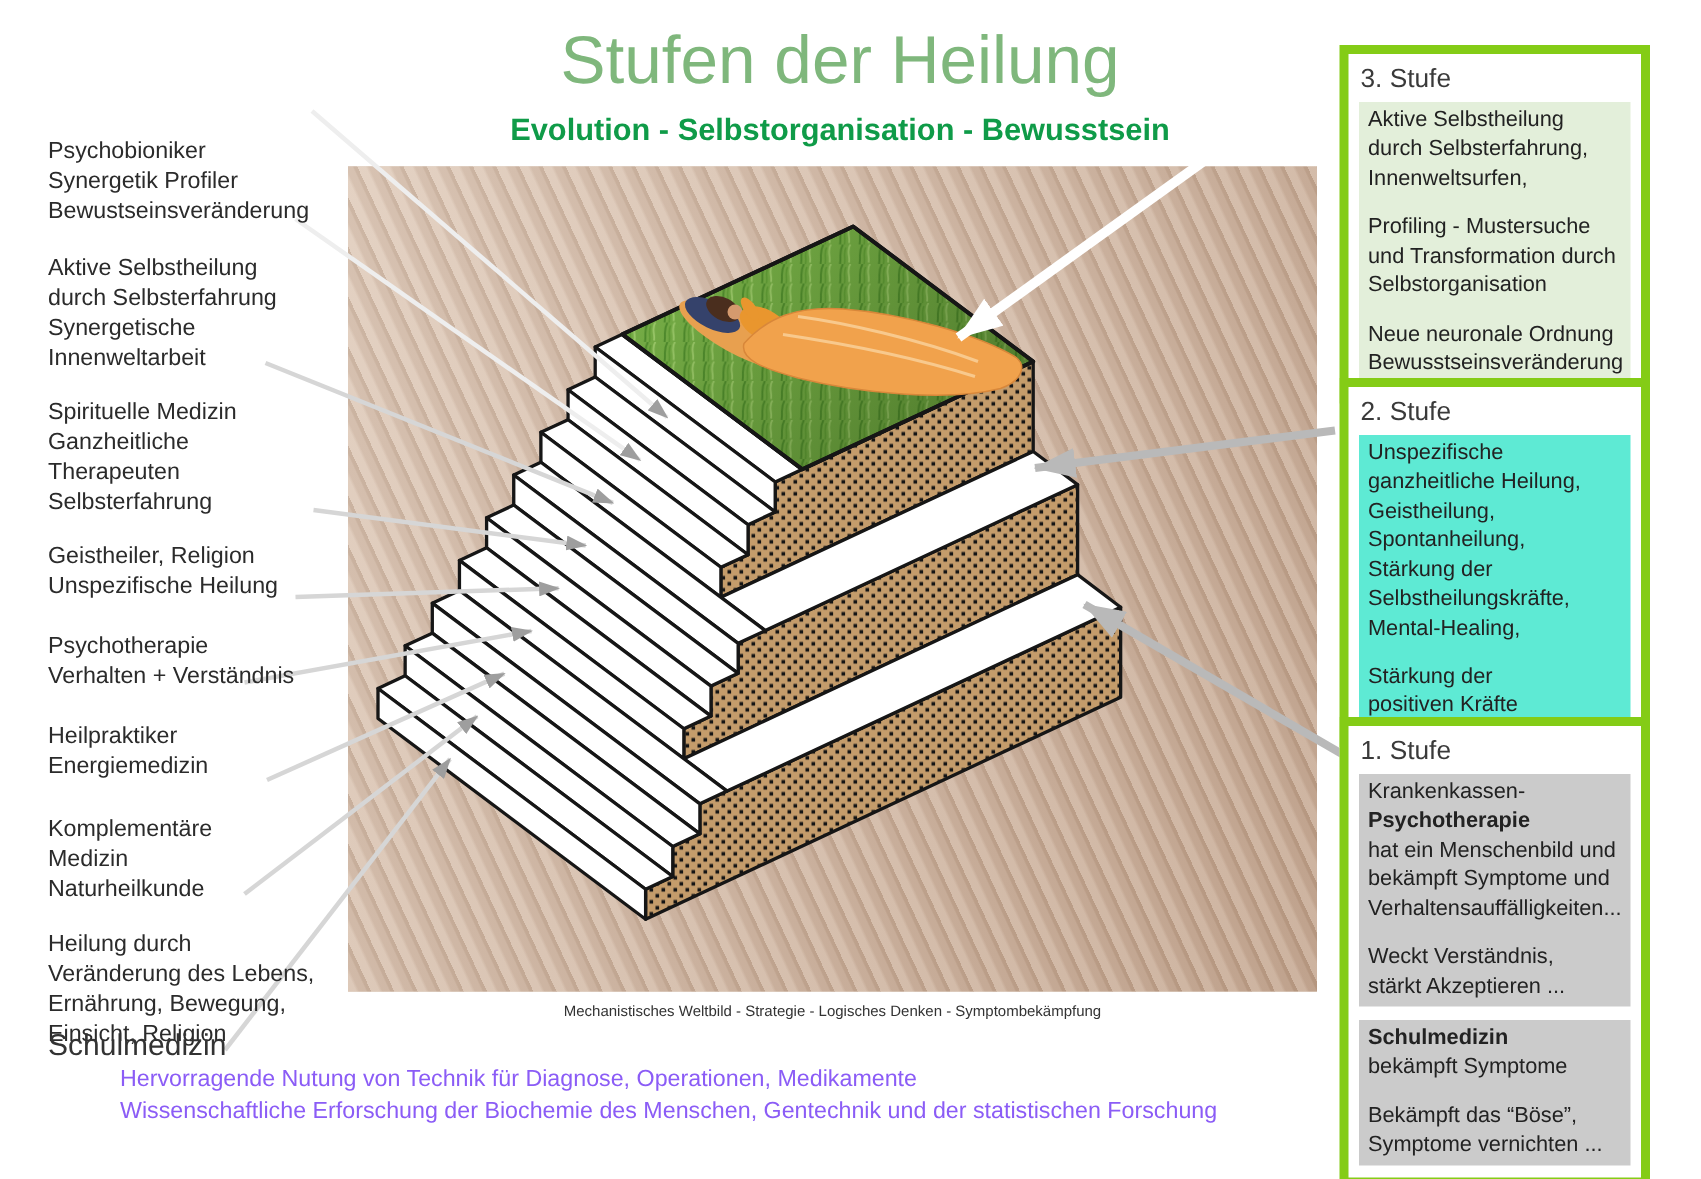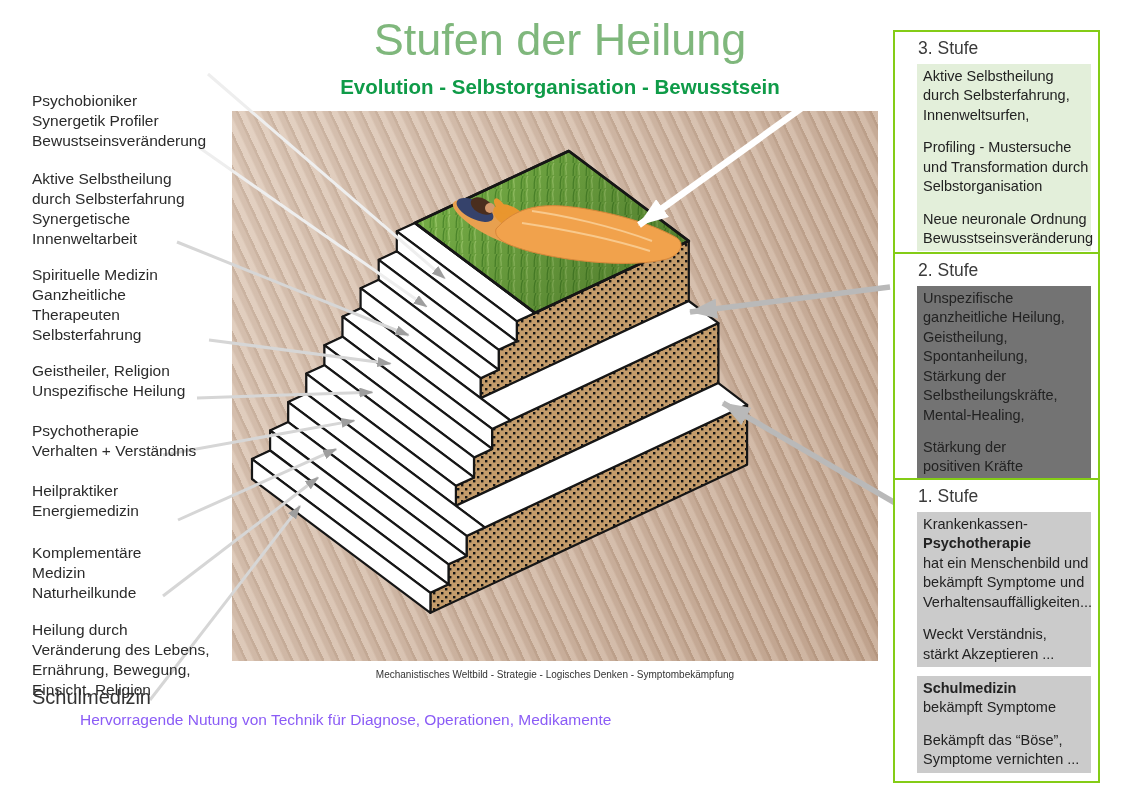--- a/index.html
+++ b/index.html
@@ -13,22 +13,22 @@
   .big-label{position:absolute;left:32px;font-size:20px;color:#333;z-index:3;white-space:nowrap;}
   .footer-line{position:absolute;left:32px;font-size:15.5px;color:#8b5cf6;white-space:nowrap;z-index:3;margin-left:48px;}
   .caption{position:absolute;left:232px;width:646px;text-align:center;font-size:10px;color:#333;z-index:3;}
   .photo{position:absolute;left:232px;top:111px;width:646px;height:550px;z-index:1;
          background-color:#d0b7a3;
          background-image:
            linear-gradient(115deg, rgba(255,255,255,0.22), rgba(125,85,62,0.16)),
            repeating-linear-gradient(65deg,#dcc5b2 0 5px,#ccb19c 7px 11px,#bfa28b 12px 14px);}
   .photo svg{position:absolute;left:0;top:0;}
   .overlay{position:absolute;left:0;top:0;z-index:2;pointer-events:none;}
-  .stage-box{position:absolute;left:893px;width:207px;background:#fff;border:2px solid #84cc16;
-             padding:5px 7px 8px 22px;box-sizing:border-box;z-index:3;}
+  .stage-box{position:absolute;left:893px;width:207px;background:#fff;border:6px solid #84cc16;
+             padding:5px 7px 8px 7px;box-sizing:border-box;z-index:3;}
   .stage-head{font-size:17.5px;color:#3a3a3a;margin:1px 0 5px 1px;}
   .hl{padding:3px 6px;font-size:14.5px;line-height:1.34;color:#222;white-space:nowrap;}
   .hl .para{margin-top:13px;}
   .hl .b{font-weight:bold;}
   .hl.mt{margin-top:9px;}
 </style>
 </head>
 <body>
 
 <div class="page">
@@ -43,20 +43,21 @@
   <div class="left-label" style="top:136px">Aktive Selbstheilung<br>durch Selbsterfahrung<br>Synergetische<br>Innenweltarbeit</div>
   <div class="left-label" style="top:232px">Spirituelle Medizin<br>Ganzheitliche<br>Therapeuten<br>Selbsterfahrung</div>
   <div class="left-label" style="top:328px">Geistheiler, Religion<br>Unspezifische Heilung</div>
   <div class="left-label" style="top:388px">Psychotherapie<br>Verhalten + Verständnis</div>
   <div class="left-label" style="top:448px">Heilpraktiker<br>Energiemedizin</div>
   <div class="left-label" style="top:510px">Komplementäre<br>Medizin<br>Naturheilkunde</div>
   <div class="left-label" style="top:587px">Heilung durch<br>Veränderung des Lebens,<br>Ernährung, Bewegung,<br>Einsicht, Religion</div>
 
   <div class="big-label" style="top:686px">Schulmedizin</div>
   <div class="footer-line" style="top:711px">Hervorragende Nutung von Technik für Diagnose, Operationen, Medikamente</div>
+  <div class="footer-line" style="top:732px">Wissenschaftliche Erforschung der Biochemie des Menschen, Gentechnik und der statistischen Forschung</div>
 
   <div class="photo">
     <svg id="pyr" width="646" height="550" viewBox="0 0 646 550">
         <defs>
           <pattern id="dots" width="8" height="8" patternUnits="userSpaceOnUse">
             <rect width="8" height="8" fill="#c49c6b"></rect>
             <rect x="1" y="1" width="2.4" height="2.4" fill="#141414"></rect>
             <rect x="5" y="5" width="2.4" height="2.4" fill="#141414"></rect>
           </pattern>
           <pattern id="grass" width="13" height="13" patternUnits="userSpaceOnUse">
@@ -125,21 +126,21 @@
     <div class="stage-head">3. Stufe</div>
     <div class="hl" id="hl3" style="background: rgb(227, 239, 218);">
       <div>Aktive Selbstheilung<br>durch Selbsterfahrung,<br>Innenweltsurfen,</div>
       <div class="para">Profiling - Mustersuche<br>und Transformation durch<br>Selbstorganisation</div>
       <div class="para">Neue neuronale Ordnung<br>Bewusstseinsveränderung</div>
     </div>
   </div>
 
   <div class="stage-box" style="top:252px">
     <div class="stage-head">2. Stufe</div>
-    <div class="hl" id="hl2" style="background: #737373;">
+    <div class="hl" id="hl2" style="background: #5eead4;">
       <div>Unspezifische<br>ganzheitliche Heilung,<br>Geistheilung,<br>Spontanheilung,<br>Stärkung der<br>Selbstheilungskräfte,<br>Mental-Healing,</div>
       <div class="para">Stärkung der<br>positiven Kräfte</div>
     </div>
   </div>
 
   <div class="stage-box" style="top:478px">
     <div class="stage-head">1. Stufe</div>
     <div class="hl" id="hl1a" style="background: rgb(203, 203, 203);">
       <div>Krankenkassen-</div>
       <div class="b">Psychotherapie</div>

